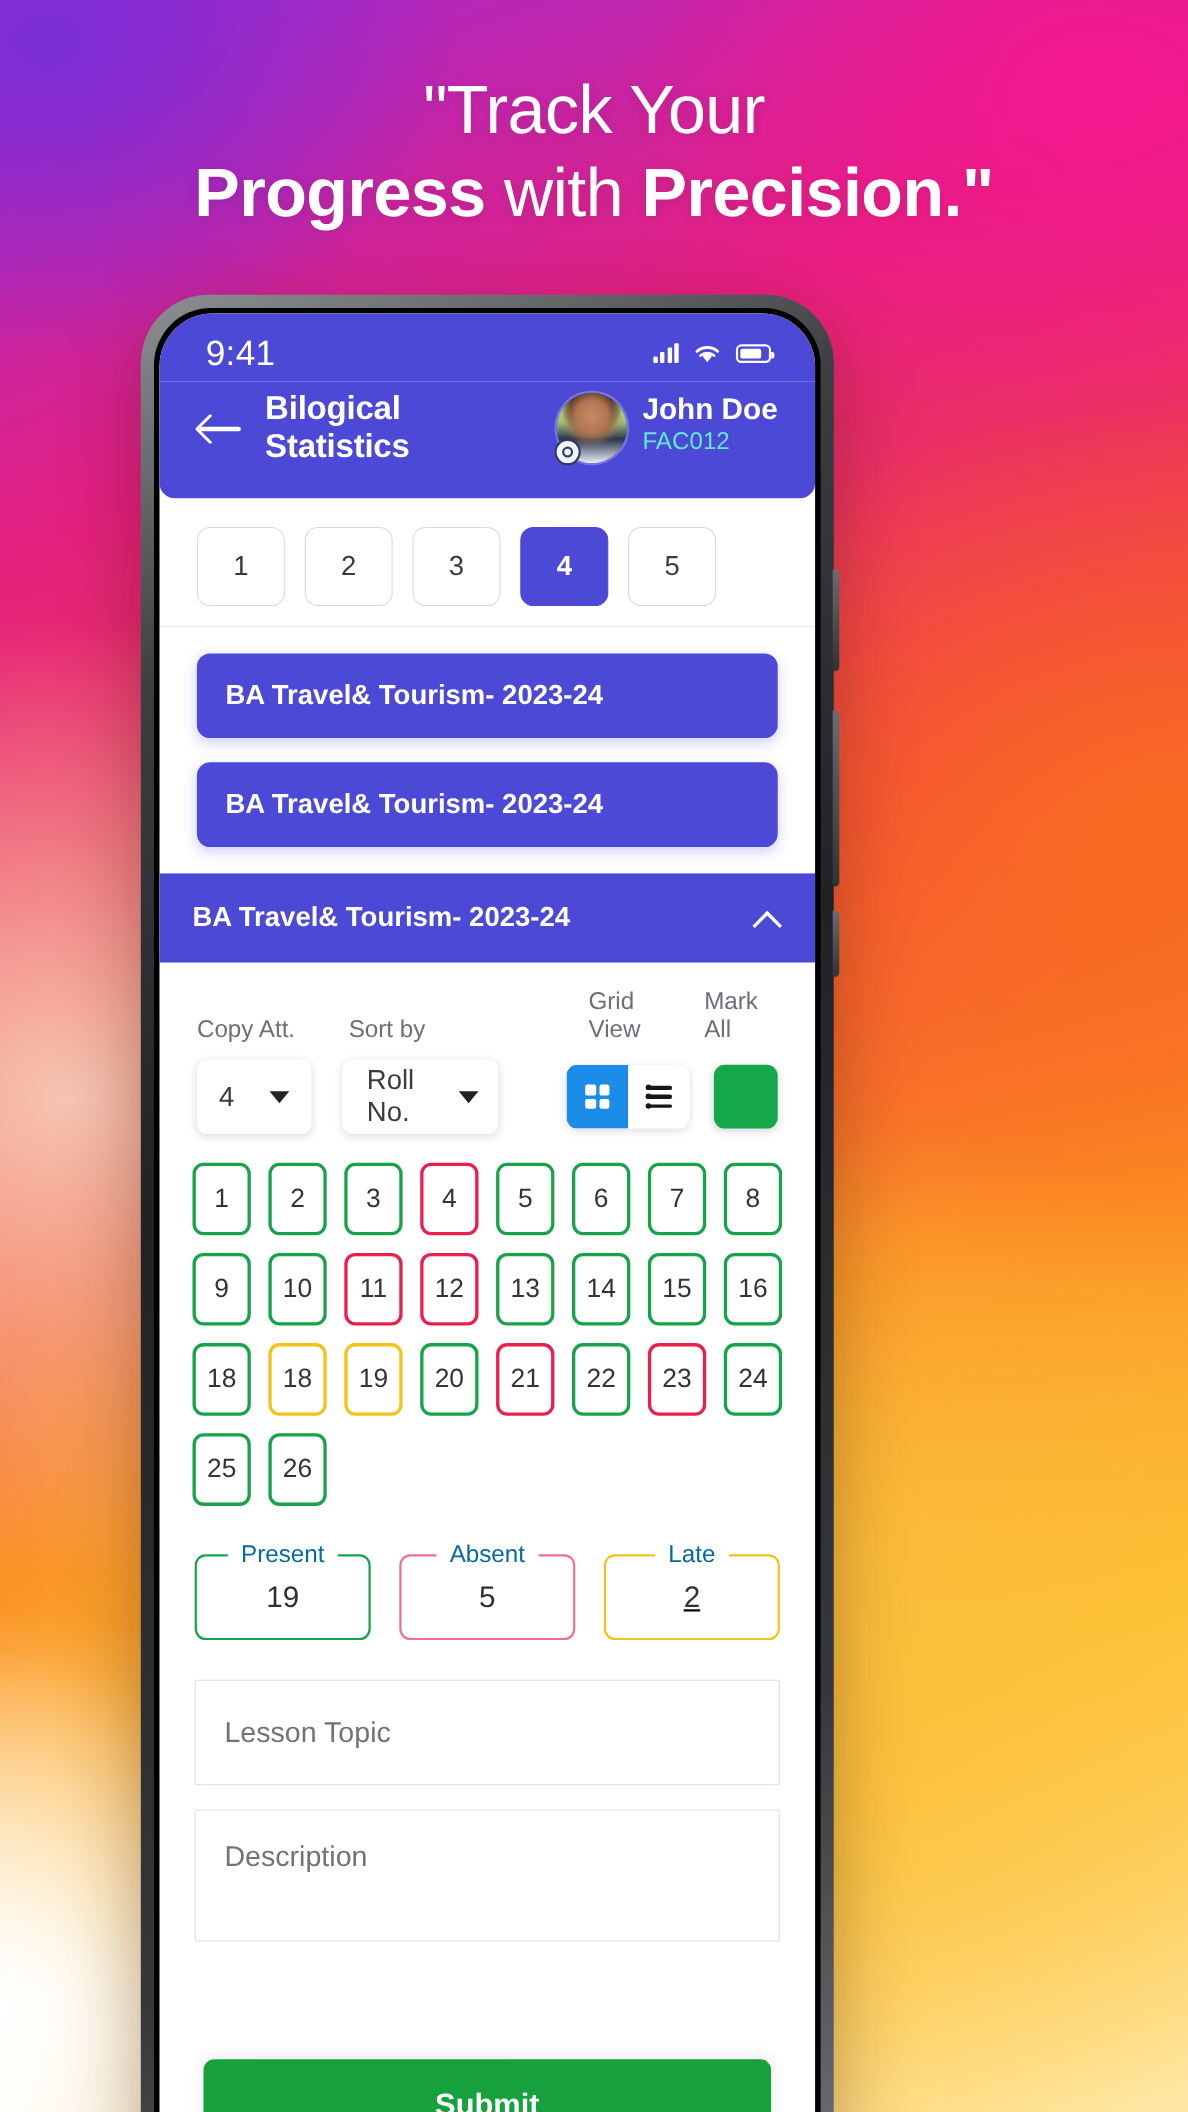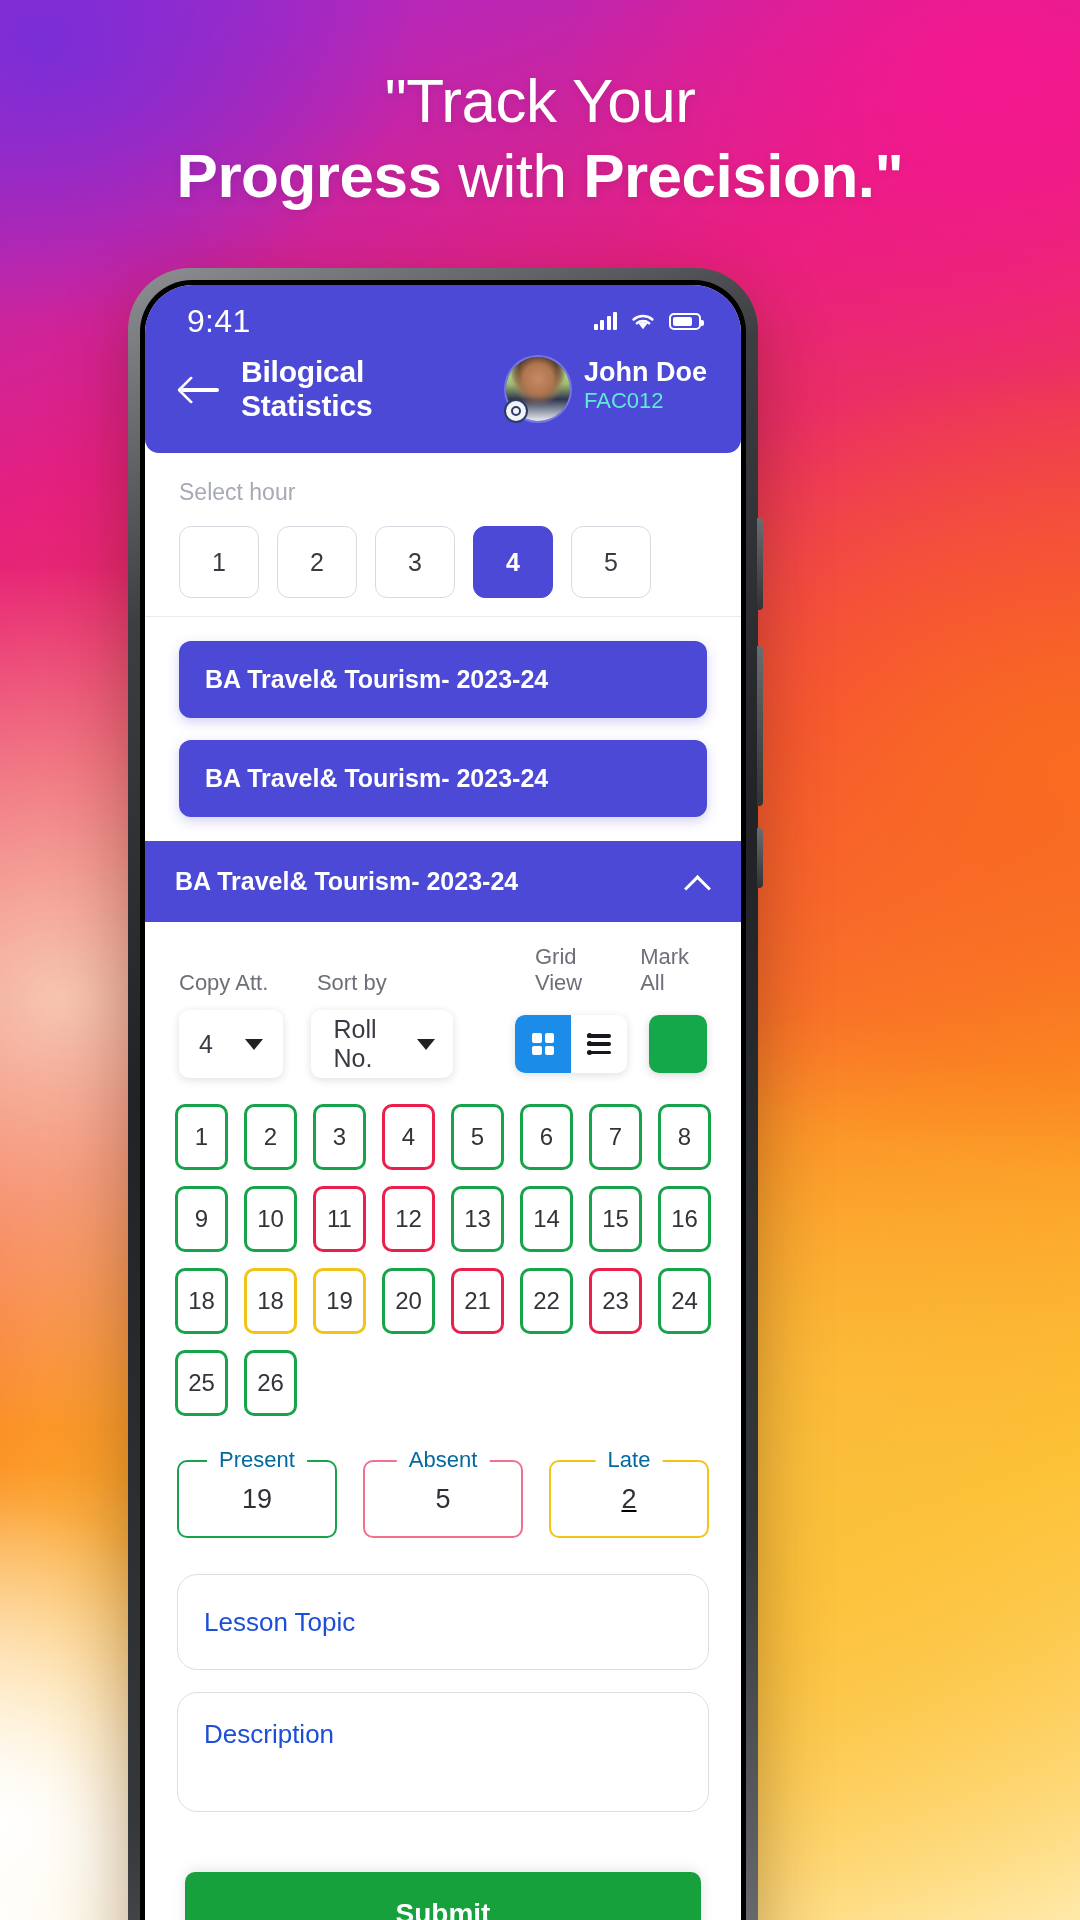--- a/index.html
+++ b/index.html
@@ -258,23 +258,23 @@
   .sum-box.yellow{ border-color:#f2c419;text-decoration:underline; }
   .sum-label {
     position:absolute; top:-15px; left:50%; transform:translateX(-50%);
     background:#fff; padding: 0 12px; font-size:22px; color:#0369a1; white-space:nowrap;
   }
   .sum-value { font-size:27px; color:#2f3036; }
 
   
   #fields { padding: 36px 32px 0 32px; display:flex; flex-direction:column; gap:22px; }
   .field {
-    height: 96px; border:1.6px solid #dcdee6; border-radius:20px; background:#fff;
+    height: 96px; border:1.6px solid #dcdee6; border-radius:2px; background:#fff;
     display:flex; align-items:center; padding: 0 26px;
-    font-size:26px; color:#1d4ed8; cursor:text;
+    font-size:26px; color:#737373; cursor:text;
   }
   .field.tall { height: 120px; align-items:flex-start; padding-top: 26px; }
 
   
   #submit-wrap { position:absolute; left:0; right:0; bottom:0; padding: 0 40px 0 40px; }
   #submit-btn {
     background:#17a13d; color:#fff; font-size:28px; font-weight:700;
     height: 84px; border-radius:10px;
     display:flex; align-items:center; justify-content:center;
     box-shadow: 0 -2px 14px rgba(0,0,0,.10);
@@ -329,21 +329,20 @@
               </span>
           </div>
           <div>
             <div id="user-name">John Doe</div>
             <div id="user-id">FAC012</div>
           </div>
         </div>
       </div>
 
       <div id="hour-section">
-        <div id="hour-label">Select hour</div>
         <div id="hour-row">
           <div class="hour-btn">1</div>
           <div class="hour-btn">2</div>
           <div class="hour-btn">3</div>
           <div class="hour-btn active">4</div>
           <div class="hour-btn">5</div>
         </div>
       </div>
 
       <div id="class-list">

